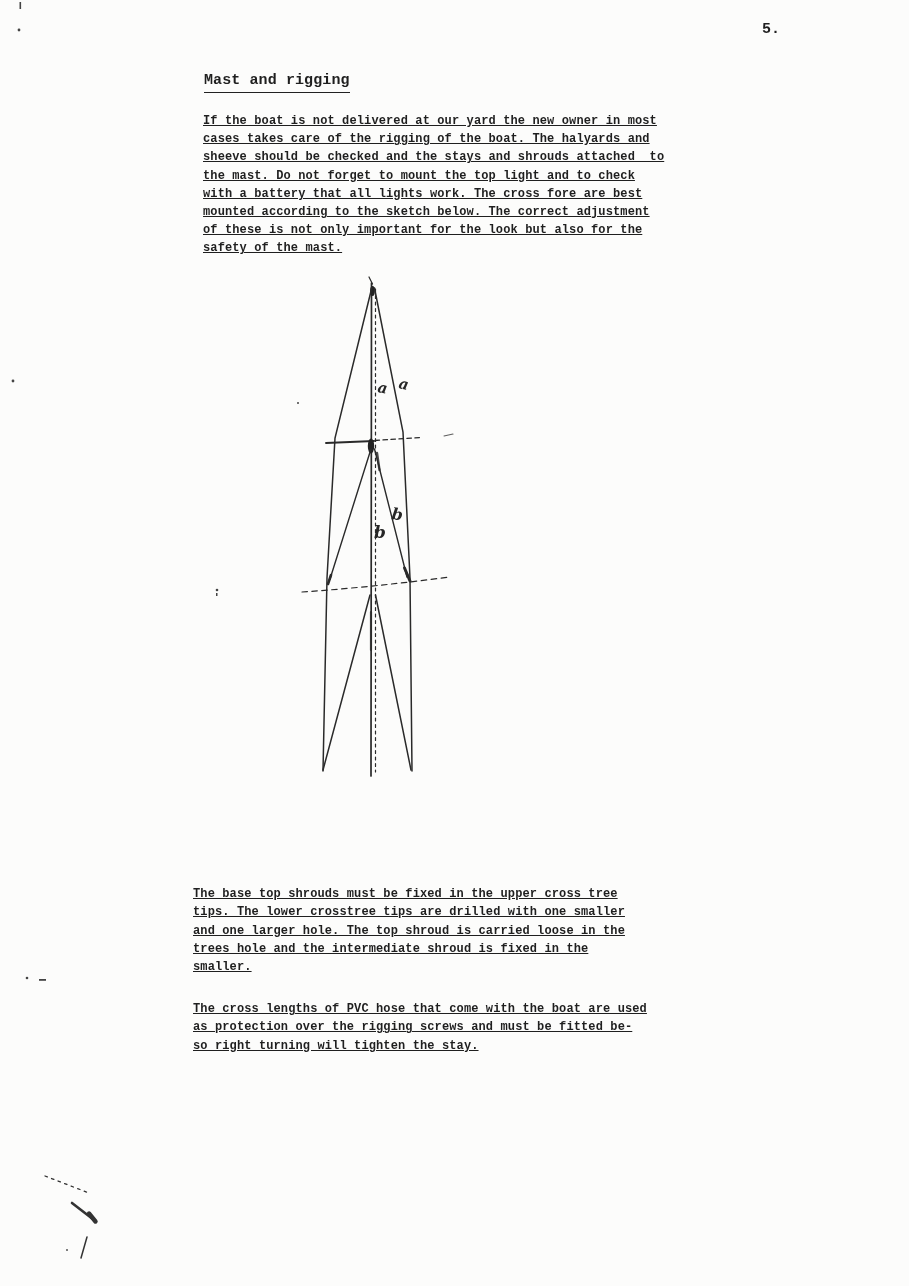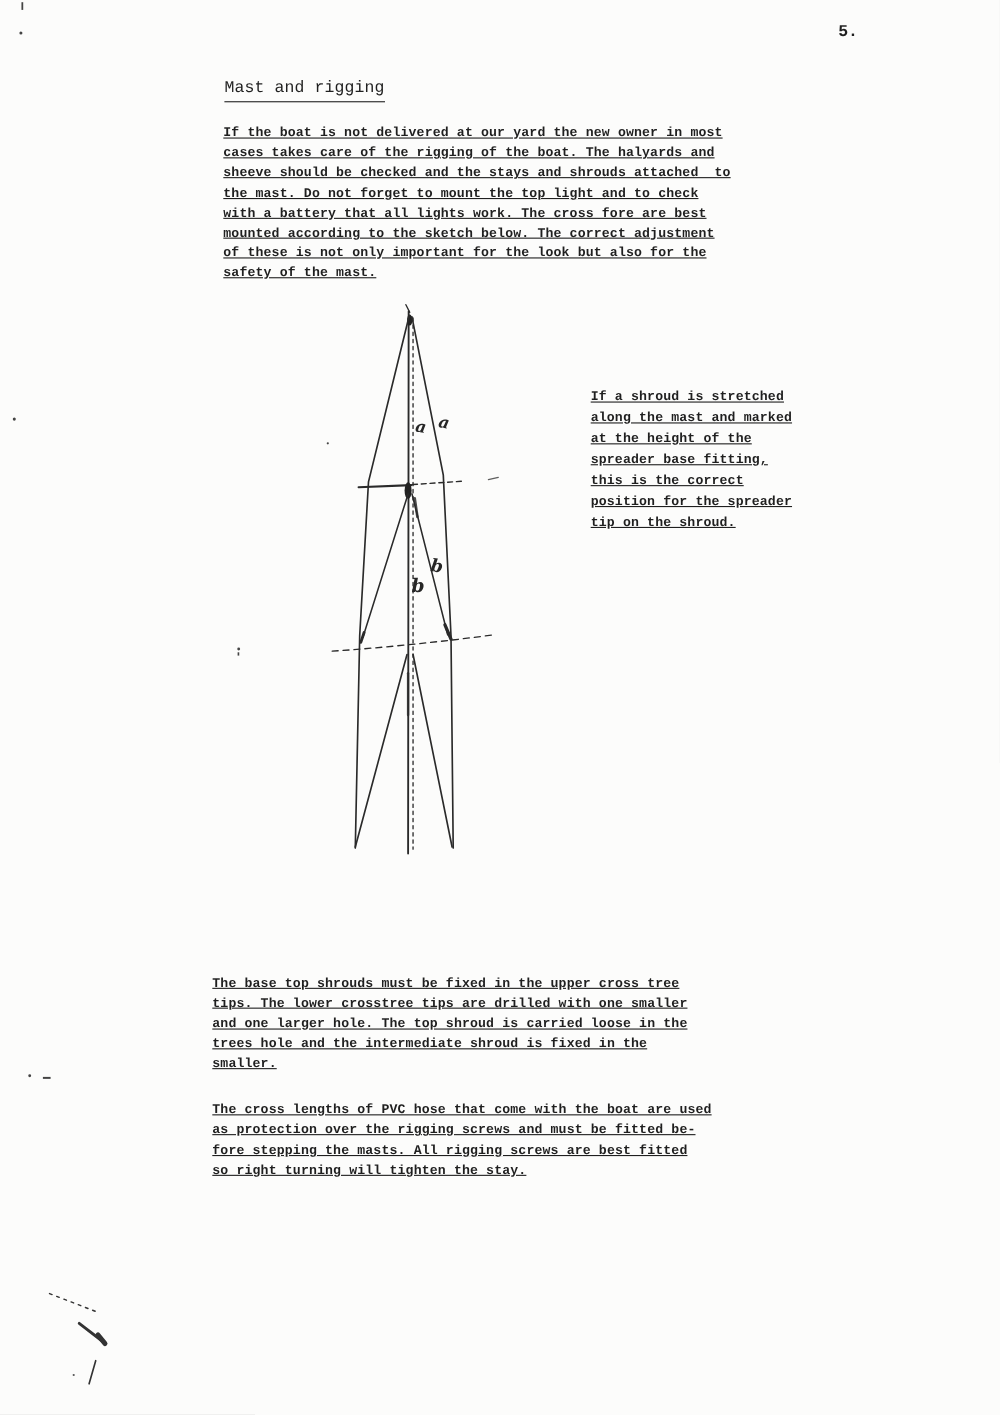--- a/index.html
+++ b/index.html
@@ -13,21 +13,21 @@
     font-weight:700;
     color:#1f1f1f;
   }
   .pageno{
     position:absolute;left:762px;top:21px;
     font-size:15px;line-height:18px;
   }
   .heading{
     position:absolute;left:204px;top:72px;
     margin:0;
-    font-size:15px;font-weight:400;line-height:18px;
+    font-size:15px;font-weight:700;line-height:18px;
     letter-spacing:0.1px;
     border-bottom:1.6px solid #222;
     padding-bottom:2px;
     display:inline-block;
   }
   .para{position:absolute;font-size:12px;letter-spacing:0.12px;text-decoration:underline;}
   .para .tline{white-space:pre;}
   .p-intro{left:203px;top:112px;line-height:18.2px;}
   .p-side{left:537px;top:352px;line-height:19px;}
   .p-cross{left:193px;top:885px;line-height:18.3px;}
@@ -52,42 +52,32 @@
     <div class="tline">If the boat is not delivered at our yard the new owner in most</div>
     <div class="tline">cases takes care of the rigging of the boat. The halyards and</div>
     <div class="tline">sheeve should be checked and the stays and shrouds attached  to</div>
     <div class="tline">the mast. Do not forget to mount the top light and to check</div>
     <div class="tline">with a battery that all lights work. The cross fore are best</div>
     <div class="tline">mounted according to the sketch below. The correct adjustment</div>
     <div class="tline">of these is not only important for the look but also for the</div>
     <div class="tline">safety of the mast.</div>
   </div>
 
-  <div class="para p-side">
-    <div class="tline">If a shroud is stretched</div>
-    <div class="tline">along the mast and marked</div>
-    <div class="tline">at the height of the</div>
-    <div class="tline">spreader base fitting,</div>
-    <div class="tline">this is the correct</div>
-    <div class="tline">position for the spreader</div>
-    <div class="tline">tip on the shroud.</div>
-  </div>
 
   <div class="para p-cross">
     <div class="tline">The base top shrouds must be fixed in the upper cross tree</div>
     <div class="tline">tips. The lower crosstree tips are drilled with one smaller</div>
     <div class="tline">and one larger hole. The top shroud is carried loose in the</div>
     <div class="tline">trees hole and the intermediate shroud is fixed in the</div>
     <div class="tline">smaller.</div>
   </div>
 
   <div class="para p-pvc">
     <div class="tline">The cross lengths of PVC hose that come with the boat are used</div>
     <div class="tline">as protection over the rigging screws and must be fitted be-</div>
-    <div class="tline">fore stepping the masts. All rigging screws are best fitted</div>
     <div class="tline">so right turning will tighten the stay.</div>
   </div>
 
   <svg class="sketch-svg" width="909" height="1286" viewBox="0 0 909 1286">
 
     <g stroke="#2a2a2a" fill="none" stroke-linecap="round">
 
       <path d="M371.5 283 L371 776" stroke-width="1.7"></path>
       <path d="M375.5 289 L375.5 772" stroke-width="1.2" stroke-dasharray="3 3.5"></path>
       <path d="M369 277 L372.5 284" stroke-width="1.2"></path>

